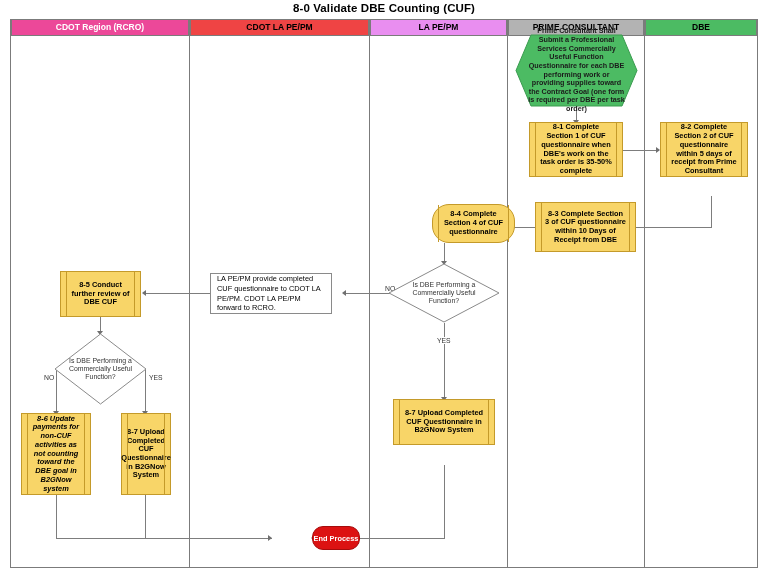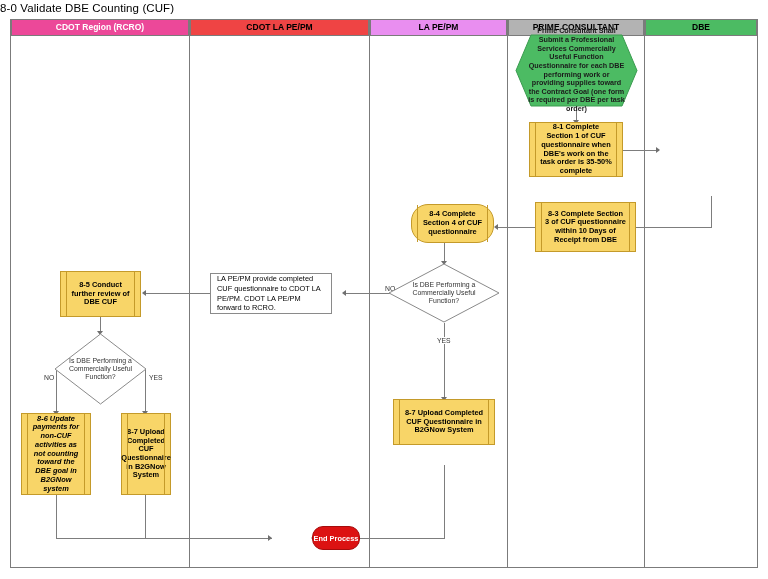--- a/index.html
+++ b/index.html
@@ -1,20 +1,20 @@
 <!DOCTYPE html>
 <html><head>
 <meta charset="utf-8">
 <style>
   html,body{margin:0;padding:0;background:#ffffff;}
   body{width:768px;height:579px;position:relative;overflow:hidden;
        font-family:"Liberation Sans",sans-serif;color:#000;}
 
-  #title{position:absolute;left:0;top:2px;width:768px;
-         font-size:11.5px;font-weight:normal;letter-spacing:0.1px;}
+  #title{position:absolute;left:0;top:2px;width:768px;text-align:center;
+         font-size:11.5px;font-weight:bold;letter-spacing:0.1px;}
 
   #board{position:absolute;left:10px;top:19px;width:748px;height:549px;}
 
   
   .lane{position:absolute;top:0;bottom:0;box-sizing:border-box;
         border-right:1px solid #7b7b7b;}
   .lane.first{border-left:1px solid #7b7b7b;}
   .lane-body{position:absolute;left:0;right:0;top:17px;bottom:0;
              border-bottom:1px solid #7b7b7b;box-sizing:border-box;}
   .lane-head{position:absolute;left:0;right:0;top:0;height:17px;
@@ -161,26 +161,29 @@
     <svg width="123" height="73" viewBox="0 0 123 73">
       <polygon points="16,1 107,1 122,36.5 107,72 16,72 1,36.5" fill="#4cbb63" stroke="#3a9c4f" stroke-width="1"></polygon>
     </svg>
     <div class="hextxt">Prime Consultant Shall Submit a Professional Services Commercially Useful Function Questionnaire for each DBE performing work or providing supplies toward the Contract Goal (one form is required per DBE per task order)</div>
   </div>
 
   <div class="node proc" style="left:519px;top:103px;width:94px;height:55px;">
     <span>8-1 Complete Section 1 of CUF questionnaire when DBE's work on the task order is 35-50% complete</span>
   </div>
 
+  <div class="node proc" style="left:650px;top:103px;width:88px;height:55px;">
+    <span>8-2 Complete Section 2 of CUF questionnaire within 5 days of receipt from Prime Consultant</span>
+  </div>
 
   <div class="node proc" style="left:525px;top:183px;width:101px;height:50px;">
     <span>8-3 Complete Section 3 of CUF questionnaire within 10 Days of Receipt from DBE</span>
   </div>
 
-  <div class="node proc" style="left:401px;top:185px;width:83px;height:39px;border-radius:17px;">
+  <div class="node proc" style="left:422px;top:185px;width:83px;height:39px;border-radius:17px;">
     <span>8-4 Complete Section 4 of CUF questionnaire</span>
   </div>
 
   <div class="dwrap" style="left:378px;top:244px;width:112px;height:60px;">
     <svg width="112" height="60" viewBox="0 0 112 60">
       <polygon points="56,1 111,30 56,59 1,30" fill="#ffffff" stroke="#8a8a8a" stroke-width="1"></polygon>
     </svg>
     <div class="dtxt">Is DBE Performing a Commercially Useful Function?</div>
   </div>
 

